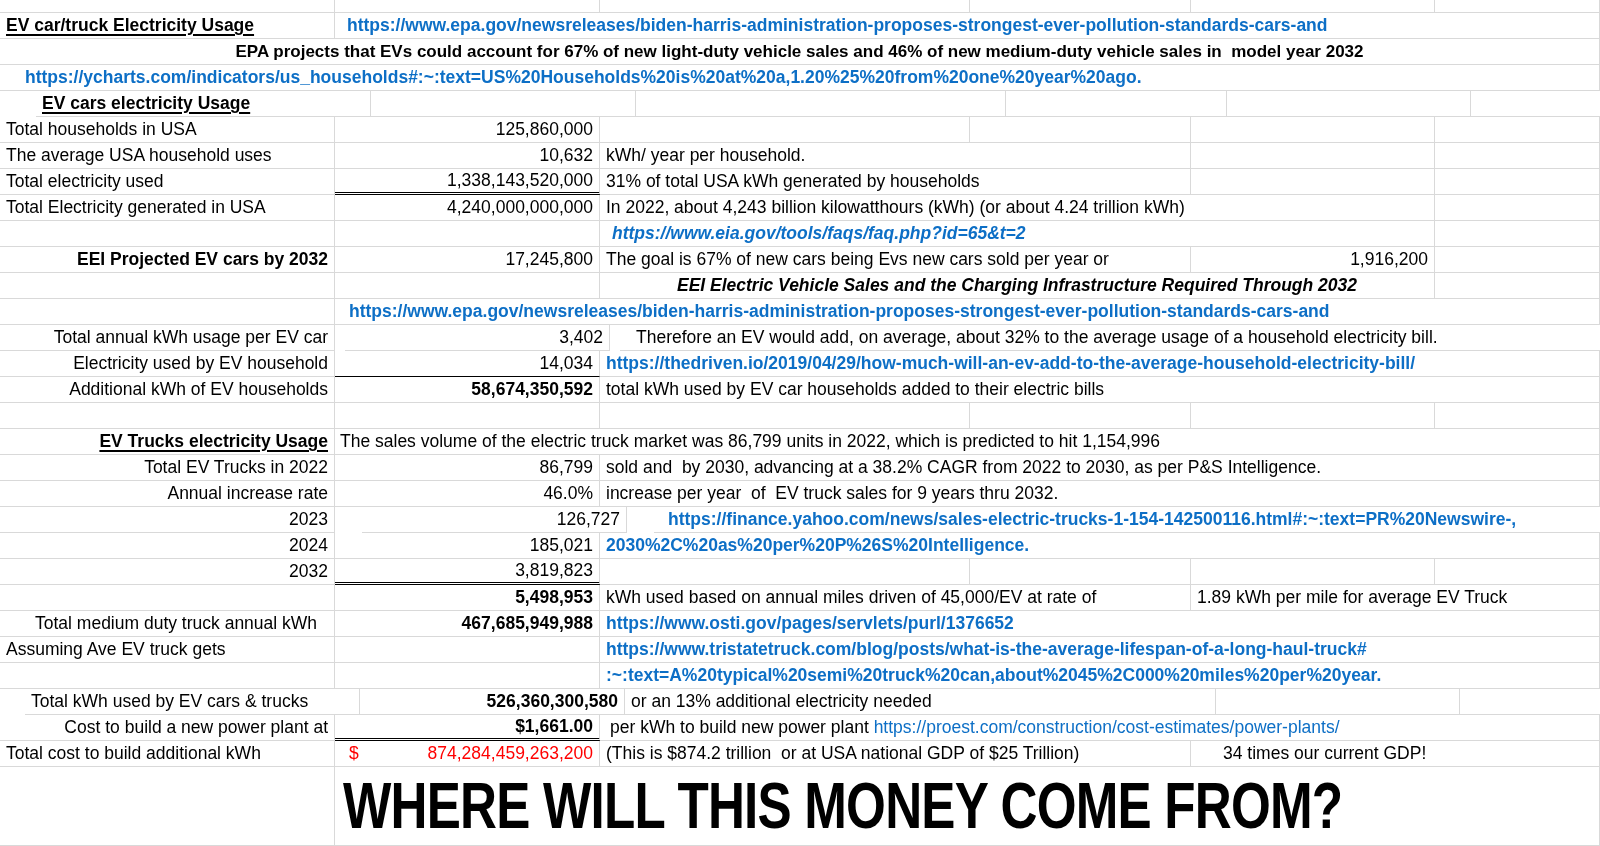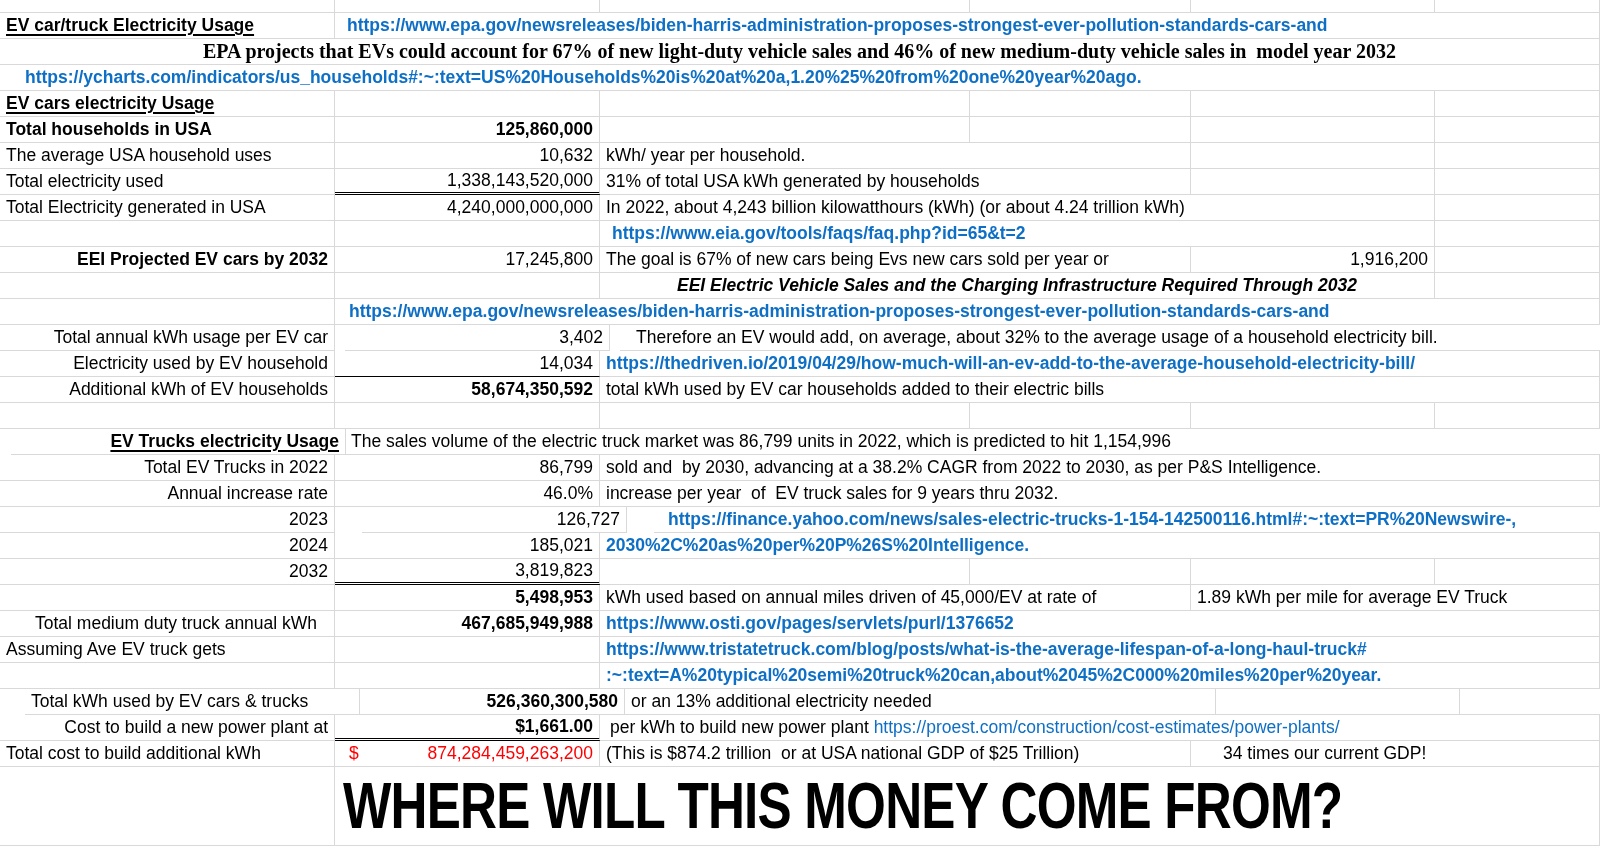--- a/index.html
+++ b/index.html
@@ -26,21 +26,21 @@
   .ac{justify-content:center;}
   .b{font-weight:bold;}
   .bi{font-weight:bold;font-style:italic;}
   .hdr{font-weight:bold;text-decoration:underline;text-decoration-thickness:2px;text-underline-offset:3px;}
   .link{color:var(--link);font-weight:bold;}
   .link-reg{color:var(--link);font-weight:normal;}
   .red{color:var(--red);}
   .dbl{border-bottom:3px double #000;}
   .sgl{border-bottom:1px solid #000;}
   .acct{justify-content:space-between;}
-  .fs21{font-size:20px;font-family:Liberation Serif, serif;}
+  .fs21{font-size:17px;}
   .big span{
     font-size:64px;font-weight:bold;letter-spacing:-1px;
     transform:scaleX(0.8);transform-origin:left center;display:inline-block;
   }
 </style>
 </head>
 <body style="background: rgb(255, 255, 255);">
 
 <div class="sheet">
     <div class="row" style="height: 13px;">
@@ -62,31 +62,31 @@
     <div class="row" style="height: 26px;">
       <div class="cell b fs21 ac" style="width: 1600px;">
         <span>EPA projects that EVs could account for 67% of new light-duty vehicle sales and 46% of new medium-duty vehicle sales in  model year 2032</span>
       </div>
     </div>
     <div class="row" style="height: 26px;">
       <div class="cell link" style="width: 1600px; padding-left: 25px;">
         <span>https://ycharts.com/indicators/us_households#:~:text=US%20Households%20is%20at%20a,1.20%25%20from%20one%20year%20ago.</span>
       </div>
     </div>
-    <div class="row" style="height: 26px;">
+    <div class="row" style="height: 26px; padding-left: 36px;">
       <div class="cell hdr" style="width: 335px;">
         <span>EV cars electricity Usage</span>
       </div>
       <div class="cell" style="width: 265px;"></div>
       <div class="cell" style="width: 370px;"></div>
       <div class="cell" style="width: 221px;"></div>
       <div class="cell" style="width: 244px;"></div>
       <div class="cell" style="width: 165px;"></div>
     </div>
-    <div class="row" style="height: 26px; font-weight: bold;">
+    <div class="row" style="height: 26px;">
       <div class="cell" style="width: 335px;">
         <span>Total households in USA</span>
       </div>
       <div class="cell ar" style="width: 265px;">
         <span>125,860,000</span>
       </div>
       <div class="cell" style="width: 370px;"></div>
       <div class="cell" style="width: 221px;"></div>
       <div class="cell" style="width: 244px;"></div>
       <div class="cell" style="width: 165px;"></div>
@@ -122,21 +122,21 @@
         <span>Total Electricity generated in USA</span>
       </div>
       <div class="cell ar" style="width: 265px;">
         <span>4,240,000,000,000</span>
       </div>
       <div class="cell" style="width: 835px;">
         <span>In 2022, about 4,243 billion kilowatthours (kWh) (or about 4.24 trillion kWh)</span>
       </div>
       <div class="cell" style="width: 165px;"></div>
     </div>
-    <div class="row" style="height: 26px;">
+    <div class="row" style="height: 26px; font-style: italic;">
       <div class="cell" style="width: 335px;"></div>
       <div class="cell" style="width: 265px;"></div>
       <div class="cell link" style="width: 835px; padding-left: 12px;">
         <span>https://www.eia.gov/tools/faqs/faq.php?id=65&amp;t=2</span>
       </div>
       <div class="cell" style="width: 165px;"></div>
     </div>
     <div class="row" style="height: 26px;">
       <div class="cell b ar" style="width: 335px;">
         <span>EEI Projected EV cars by 2032</span>
@@ -200,21 +200,21 @@
       </div>
     </div>
     <div class="row" style="height: 26px;">
       <div class="cell" style="width: 335px;"></div>
       <div class="cell" style="width: 265px;"></div>
       <div class="cell" style="width: 370px;"></div>
       <div class="cell" style="width: 221px;"></div>
       <div class="cell" style="width: 244px;"></div>
       <div class="cell" style="width: 165px;"></div>
     </div>
-    <div class="row" style="height: 26px; padding-left: 11px;">
+    <div class="row" style="height: 26px;">
       <div class="cell hdr ar" style="width: 335px;">
         <span>EV Trucks electricity Usage</span>
       </div>
       <div class="cell" style="width: 1265px; padding-left: 5px;">
         <span>The sales volume of the electric truck market was 86,799 units in 2022, which is predicted to hit 1,154,996</span>
       </div>
     </div>
     <div class="row" style="height: 26px;">
       <div class="cell ar" style="width: 335px;">
         <span>Total EV Trucks in 2022</span>

